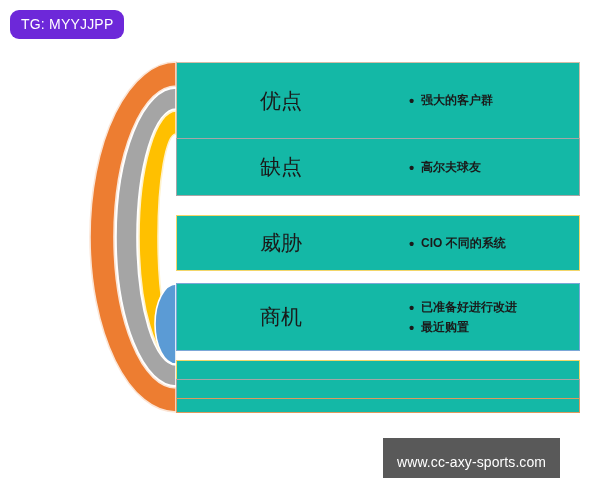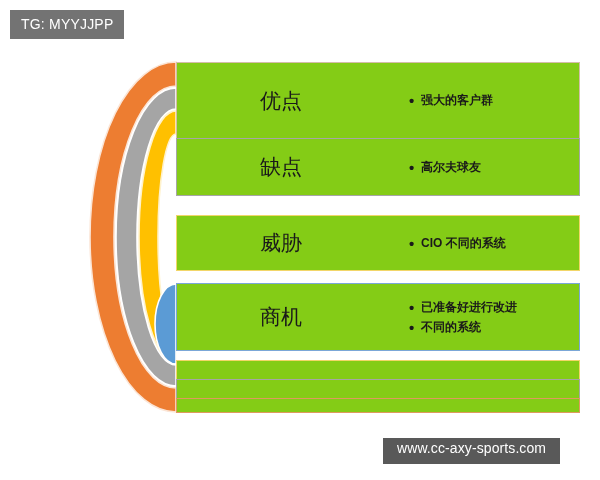--- a/index.html
+++ b/index.html
@@ -22,61 +22,62 @@
     top: 0;
     width: 600px;
     height: 480px;
   }
 
   
   .corner-tag {
     position: absolute;
     left: 10px;
     top: 10px;
-    background: #737373;
+    background: #6d28d9;
     color: #ffffff;
     font-size: 14px;
     line-height: 14px;
     padding: 7px 11px 8px 11px;
     letter-spacing: 0.2px;
     white-space: nowrap;
     z-index: 40;
+    border-radius: 9px;
   }
 
   
   .watermark {
     position: absolute;
     left: 383px;
     top: 438px;
     background: #595959;
     color: #ffffff;
     font-size: 14px;
     line-height: 14px;
-    padding: 3px 14px 9px 14px;
+    padding: 17px 14px 9px 14px;
     letter-spacing: 0.1px;
     white-space: nowrap;
     z-index: 40;
   }
 
   
   #funnel {
     position: absolute;
     left: 0;
     top: 0;
     width: 600px;
     height: 480px;
     z-index: 5;
   }
 
   
   .rowbox {
     position: absolute;
     left: 176px;
     width: 404px;
-    background: #84cc16;
+    background: #14b8a6;
     box-sizing: border-box;
     border: 1px solid #bfbfbf;
     z-index: 20;
     display: flex;
     align-items: center;
   }
 
   .row-label {
     width: 208px;
     flex: 0 0 208px;
@@ -150,21 +151,21 @@
     <div class="row-label">威胁</div>
     <div class="row-bullets">
       <div class="bullet-line">CIO 不同的系统</div>
     </div>
   </div>
 
   <div class="rowbox" style="top:283px; height:68px; border-color:#7BA7D7;">
     <div class="row-label">商机</div>
     <div class="row-bullets">
       <div class="bullet-line">已准备好进行改进</div>
-      <div class="bullet-line">不同的系统</div>
+      <div class="bullet-line">最近购置</div>
     </div>
   </div>
 
   <div class="rowbox empty" style="top:360px; height:20px; border-color:#F2D669;">
     <div class="row-label"></div>
     <div class="row-bullets"></div>
   </div>
 
   <div class="rowbox empty" style="top:379px; height:20px; border-color:#A6A6A6;">
     <div class="row-label"></div>

